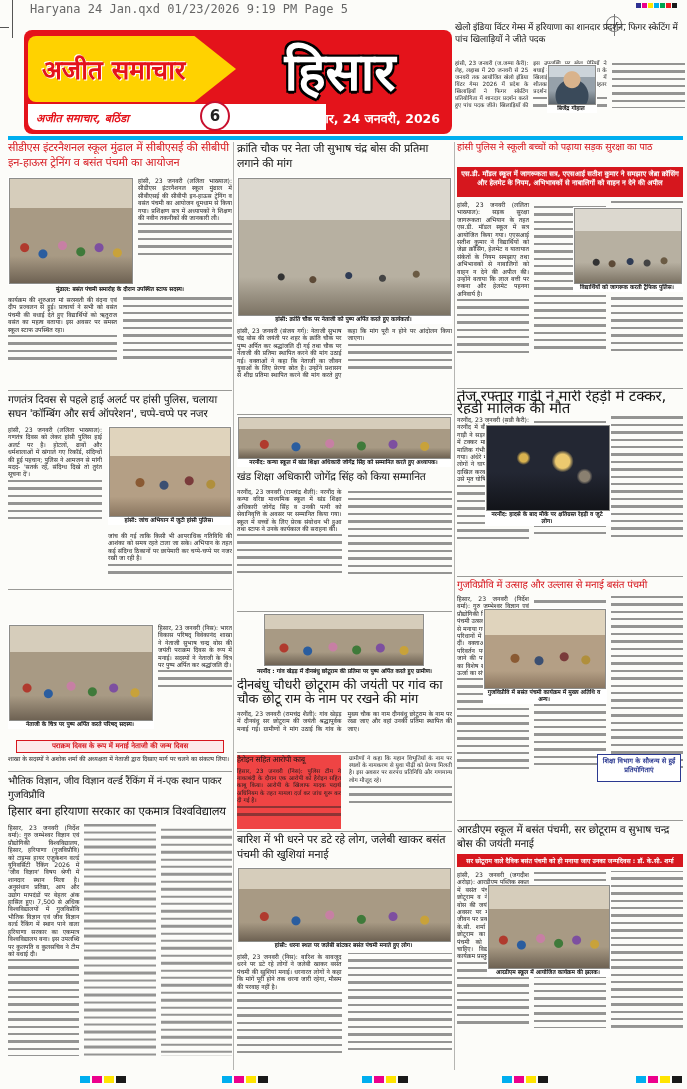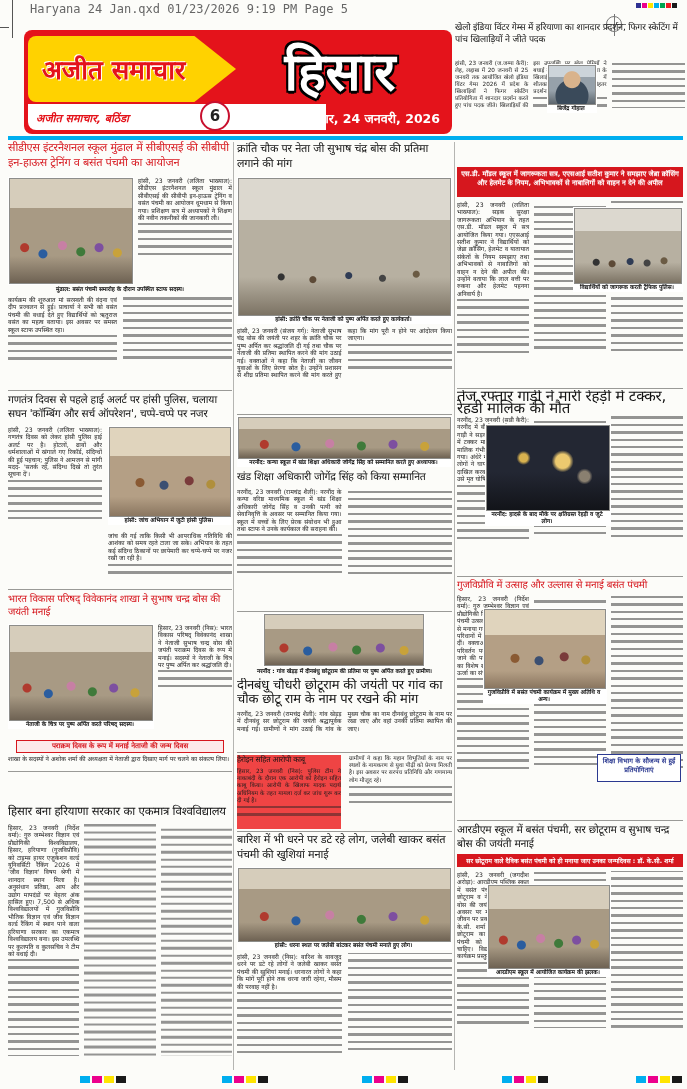--- a/index.html
+++ b/index.html
@@ -170,34 +170,34 @@
       <div class="ph ph-indoor" style="width:120px;height:88px;"></div>
       <div class="cap" style="width:120px;">हांसी: जांच अभियान में जुटी हांसी पुलिस।</div>
     </div>
     <div class="abs body" style="left:100px;top:140px;width:124px;height:52px;">
       <span>जांच की गई ताकि किसी भी आपराधिक गतिविधि की आशंका को समय रहते टाला जा सके। अभियान के तहत कई संदिग्ध ठिकानों पर छापेमारी कर चप्पे-चप्पे पर नजर रखी जा रही है।</span>
       <div class="tfill" style="height:10px;"></div>
     </div>
   </div>
 
   <div class="abs" style="left:8px;top:592px;width:224px;height:176px;">
-    <div class="headline h-red" style="font-size:10px;line-height:13px;height:28px;">भारत विकास परिषद् विवेकानंद शाखा ने सुभाष चन्द्र बोस की जयंती मनाई</div>
     <div class="pw" style="left:0;top:32px;width:146px;">
       <div class="ph ph-crowd" style="width:142px;height:94px;"></div>
       <div class="cap" style="width:142px;">नेताजी के चित्र पर पुष्प अर्पित करते परिषद् सदस्य।</div>
     </div>
     <div class="abs body" style="left:150px;top:32px;width:74px;height:112px;">
       <span>हिसार, 23 जनवरी (निस): भारत विकास परिषद् विवेकानंद शाखा ने नेताजी सुभाष चन्द्र बोस की जयंती पराक्रम दिवस के रूप में मनाई। सदस्यों ने नेताजी के चित्र पर पुष्प अर्पित कर श्रद्धांजलि दी।</span>
       <div class="tfill" style="height:20px;"></div>
     </div>
     <div class="abs redbox" style="left:8px;top:148px;width:208px;height:13px;">पराक्रम दिवस के रूप में मनाई नेताजी की जन्म दिवस</div>
     <div class="abs body" style="left:0;top:163px;width:224px;height:12px;">शाखा के सदस्यों ने अशोक शर्मा की अध्यक्षता में नेताजी द्वारा दिखाए मार्ग पर चलने का संकल्प लिया।</div>
   </div>
 
   <div class="abs" style="left:8px;top:774px;width:224px;height:298px;">
+    <div class="headline h-blk" style="font-size:10px;line-height:13.5px;height:28px;">भौतिक विज्ञान, जीव विज्ञान वर्ल्ड रैंकिंग में नं-एक स्थान पाकर गुजविप्रौवि</div>
     <div class="headline h-blk" style="position:absolute;left:0;top:30px;width:224px;font-size:11.5px;line-height:15px;height:16px;">हिसार बना हरियाणा सरकार का एकमात्र विश्वविद्यालय</div>
     <div class="abs body cols3" style="left:0;top:50px;width:224px;height:246px;">
       <span>हिसार, 23 जनवरी (निर्देश वर्मा): गुरु जम्भेश्वर विज्ञान एवं प्रौद्योगिकी विश्वविद्यालय, हिसार, हरियाणा (गुजविप्रौवि) को टाइम्स हायर एजुकेशन वर्ल्ड यूनिवर्सिटी रैंकिंग 2026 में 'जीव विज्ञान' विषय श्रेणी में शानदार स्थान मिला है। अनुसंधान प्रतिष्ठा, आय और उद्योग मापदंडों पर बेहतर अंक हासिल हुए। 7,500 से अधिक विश्वविद्यालयों में गुजविप्रौवि भौतिक विज्ञान एवं जीव विज्ञान वर्ल्ड रैंकिंग में स्थान पाने वाला हरियाणा सरकार का एकमात्र विश्वविद्यालय बना। इस उपलब्धि पर कुलपति व कुलसचिव ने टीम को बधाई दी।</span>
       <div class="tfill" style="height:560px;"></div>
     </div>
   </div>
 
   <div class="abs" style="left:237px;top:755px;width:104px;height:74px;background:#ef4444;z-index:2;">
     <div class="headline h-blk" style="font-size:7.6px;line-height:9.5px;height:11px;">हैरोइन सहित आरोपी काबू</div>
     <div class="abs body" style="left:0;top:13px;width:104px;height:61px;font-size:5.8px;line-height:7.2px;">
@@ -252,20 +252,21 @@
       <div class="ph ph-crowd" style="width:211px;height:72px;"></div>
       <div class="cap" style="width:211px;">हांसी: धरना स्थल पर जलेबी बांटकर बसंत पंचमी मनाते हुए लोग।</div>
     </div>
     <div class="abs body cols2" style="left:0;top:120px;width:215px;height:118px;">
       <span>हांसी, 23 जनवरी (निस): बारिश के बावजूद धरने पर डटे रहे लोगों ने जलेबी खाकर बसंत पंचमी की खुशियां मनाई। धरनारत लोगों ने कहा कि मांगें पूरी होने तक धरना जारी रहेगा, मौसम की परवाह नहीं है।</span>
       <div class="tfill" style="height:160px;"></div>
     </div>
   </div>
 
   <div class="abs" style="left:457px;top:141px;width:226px;height:245px;">
+    <div class="headline h-red" style="font-size:9.5px;line-height:12px;height:24px;">हांसी पुलिस ने स्कूली बच्चों को पढ़ाया सड़क सुरक्षा का पाठ</div>
     <div class="abs redband" style="left:0;top:26px;width:226px;height:30px;">एस.डी. मॉडल स्कूल में जागरूकता सत्र, एएसआई सतीश कुमार ने समझाए जेब्रा क्रॉसिंग और हेलमेट के नियम, अभिभावकों से नाबालिगों को वाहन न देने की अपील</div>
     <div class="abs body cols3" style="left:0;top:60px;width:226px;height:184px;">
       <span>हांसी, 23 जनवरी (ललिता भाख्याल): सड़क सुरक्षा जागरूकता अभियान के तहत एस.डी. मॉडल स्कूल में सत्र आयोजित किया गया। एएसआई सतीश कुमार ने विद्यार्थियों को जेब्रा क्रॉसिंग, हेलमेट व यातायात संकेतों के नियम समझाए तथा अभिभावकों से नाबालिगों को वाहन न देने की अपील की। उन्होंने बताया कि लाल बत्ती पर रुकना और हेलमेट पहनना अनिवार्य है।</span>
       <div class="tfill" style="height:360px;"></div>
     </div>
     <div class="pw" style="left:116px;top:66px;width:110px;">
       <div class="ph ph-street" style="width:106px;height:74px;"></div>
       <div class="cap" style="width:106px;">विद्यार्थियों को जागरूक करती ट्रैफिक पुलिस।</div>
     </div>
   </div>

